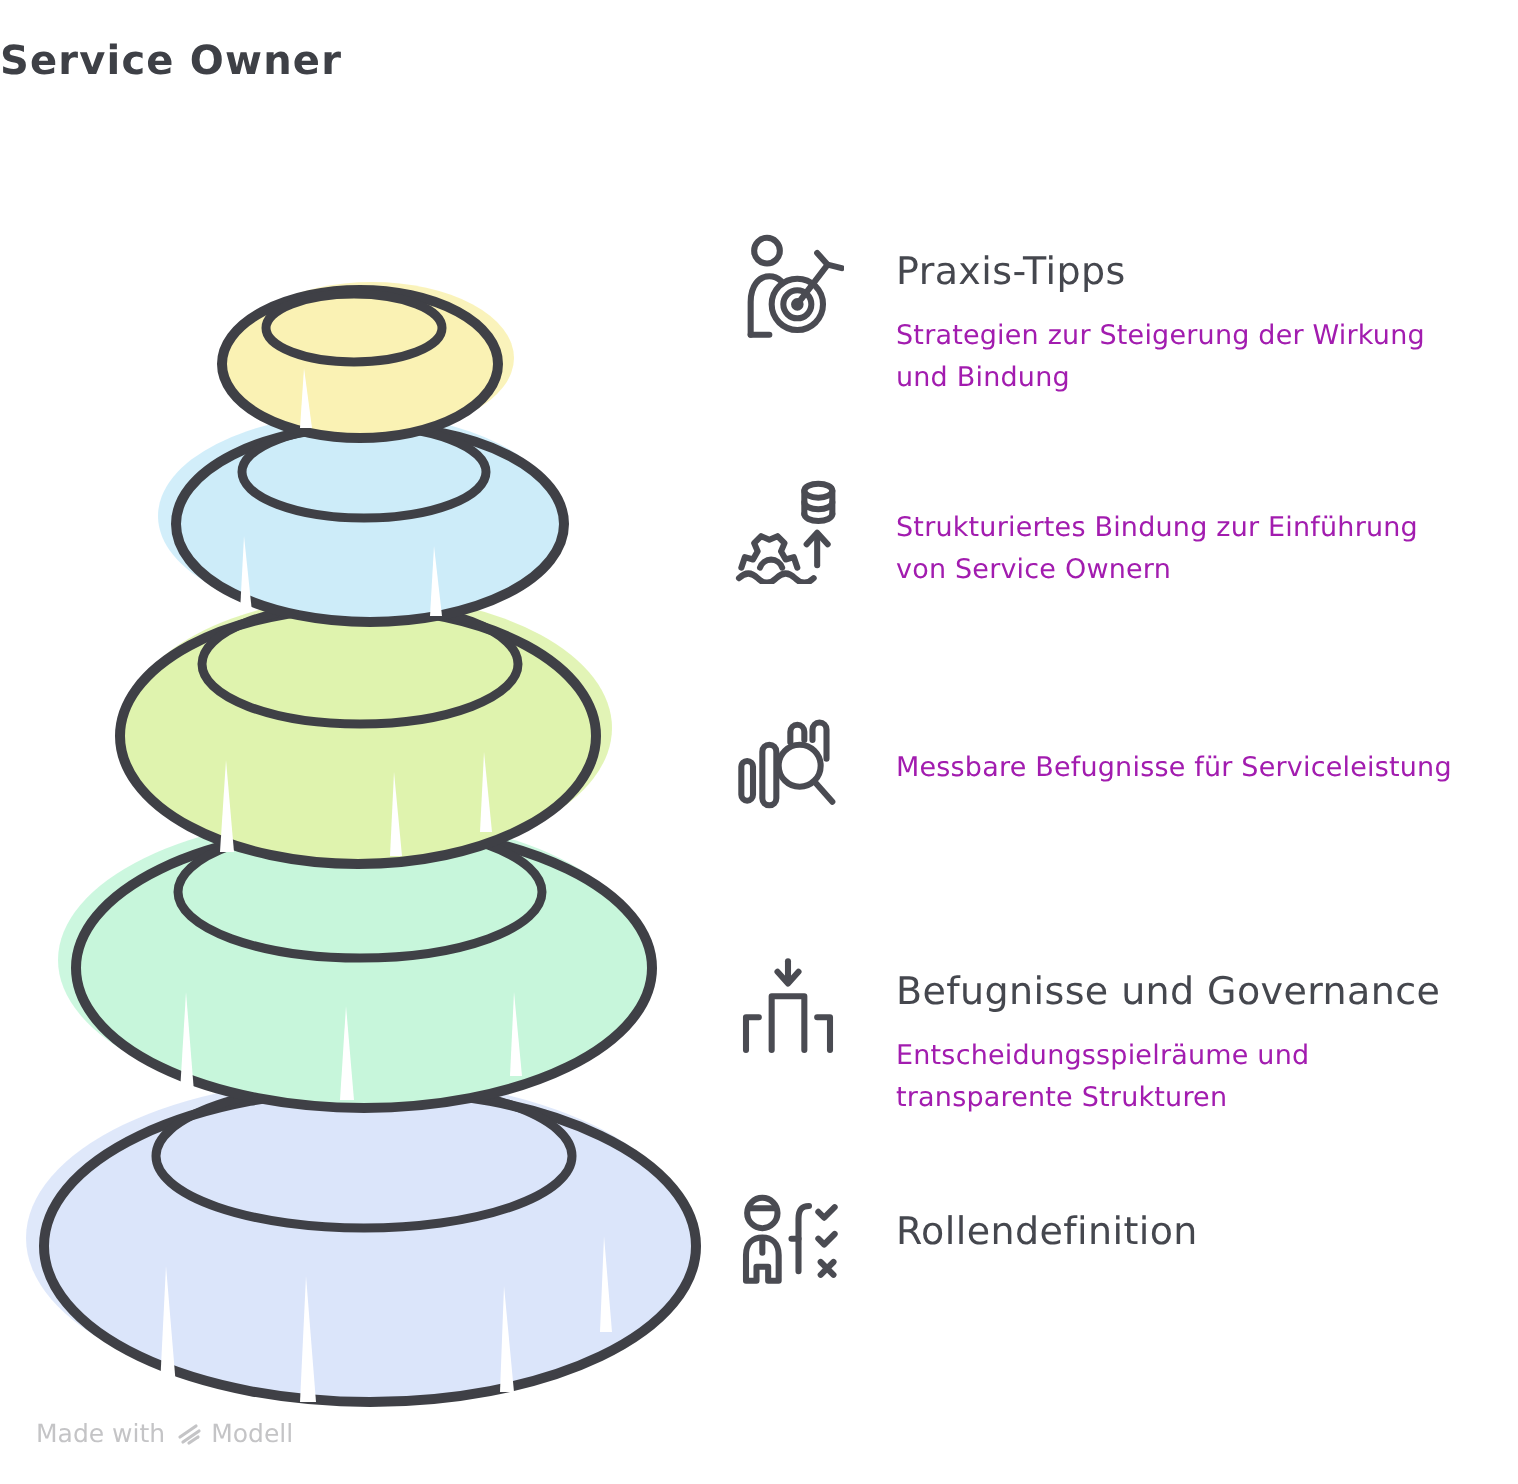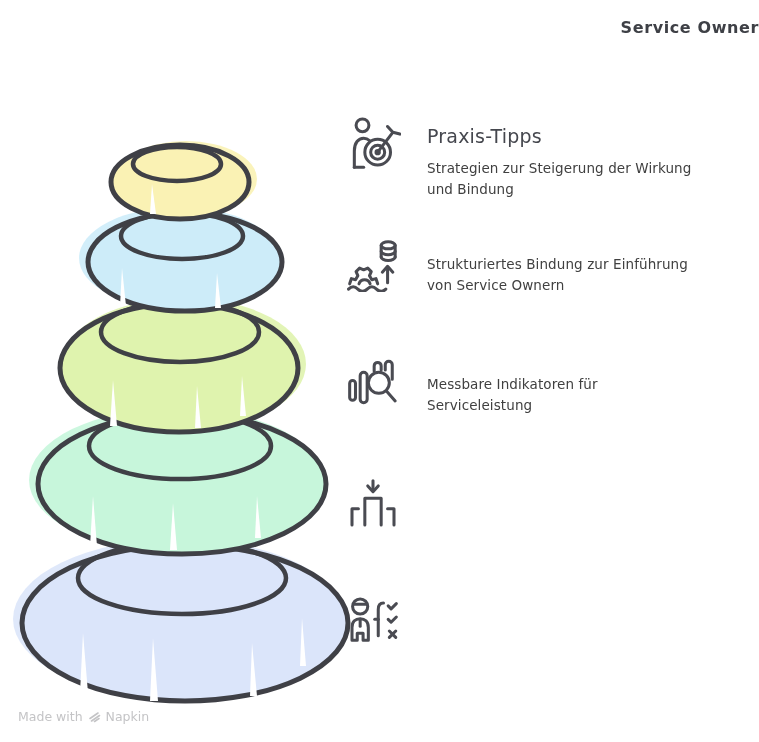--- a/index.html
+++ b/index.html
@@ -3,43 +3,43 @@
 <meta charset="utf-8">
 <style>
   html,body{margin:0;padding:0;}
   body{
     width:759px;height:742px;position:relative;overflow:hidden;
     background:#ffffff;
     font-family:"DejaVu Sans","Liberation Sans",sans-serif;
   }
   .page-title{
     position:absolute;top:18px;left:0;width:759px;
-    text-align:right;font-size:16px;font-weight:700;
+    text-align:left;font-size:20px;font-weight:700;
     color:#3E4046;letter-spacing:.6px;
   }
   .tower{
     position:absolute;left:0;top:118px;width:380px;height:600px;
   }
   .items{
-    position:absolute;left:345px;top:107px;width:385px;
+    position:absolute;left:366px;top:107px;width:385px;
   }
   .item{
     height:120px;display:flex;align-items:flex-start;
   }
   .item-icon{
     width:58px;flex:0 0 58px;margin-right:24px;padding-top:9px;
   }
   .item-icon svg{display:block;}
   .item-text{padding-top:18px;width:310px;}
   .item-title{
     font-size:19px;color:#45474E;line-height:1.25;letter-spacing:.2px;
   }
   .item-desc{
     margin-top:9px;font-size:13.5px;line-height:1.55;
-    color:#404040;width:280px;letter-spacing:.1px;
+    color:#a21caf;width:280px;letter-spacing:.1px;
   }
   .footer{
     position:absolute;left:18px;top:709px;
     font-size:12.5px;color:#C4C4C6;display:flex;align-items:center;gap:5px;
   }
   .footer svg{display:block;}
 </style>
 </head>
 <body>
 
@@ -141,59 +141,64 @@
       <svg width="56" height="56" viewBox="0 0 48 48" fill="none" stroke="#4A4B52" stroke-width="2.6" stroke-linecap="round" stroke-linejoin="round">
         <rect x="4" y="21" width="5" height="17" rx="2.5"></rect>
         <rect x="13" y="14" width="6" height="26" rx="3"></rect>
         <path d="M25 13 V8.5 a3 3 0 0 1 6 0 V12"></path>
         <path d="M34.5 12 V7.5 a3 3 0 0 1 6 0 V20"></path>
         <circle cx="29" cy="23" r="9"></circle>
         <path d="M35.5 30 L43 38.5"></path>
       </svg>
     </span>
     <span class="item-text">
-      <div class="item-desc">Messbare Indikatoren für Serviceleistung</div>
+      <div class="item-desc">Messbare Befugnisse für Serviceleistung</div>
     </span>
   </div>
 
   <div class="item">
     <span class="item-icon">
       <svg width="56" height="56" viewBox="0 0 48 48" fill="none" stroke="#4A4B52" stroke-width="2.6" stroke-linecap="round" stroke-linejoin="round">
         <path d="M24 4 V12"></path>
         <path d="M19.5 8.5 L24 13.5 L28.5 8.5"></path>
         <path d="M17 42 V19 h14 V42"></path>
         <path d="M6 42 V28 h5.5"></path>
         <path d="M42 42 V28 h-5.5"></path>
       </svg>
+    </span>
+    <span class="item-text">
+      <div class="item-title">Befugnisse und Governance</div>
+      <div class="item-desc">Entscheidungsspielräume und transparente Strukturen</div>
     </span>
   </div>
 
   <div class="item">
     <span class="item-icon">
       <svg width="56" height="56" viewBox="0 0 48 48" fill="none" stroke="#4A4B52" stroke-width="2.6" stroke-linecap="round" stroke-linejoin="round">
         <circle cx="13" cy="9" r="6.5"></circle>
         <path d="M7.5 7 H18.5"></path>
         <path d="M13 20 V26"></path>
         <path d="M6 38 V27 c0-5 3-7.5 7-7.5 s7 2.5 7 7.5 v11 h-4.5 v-6 h-5 v6 z"></path>
         <path d="M33 6 c-3.5 0-4.5 2-4.5 5.5 V34"></path>
         <path d="M25.5 20 h3"></path>
         <path d="M37 8.5 l2.5 2.5 4.5-4.5"></path>
         <path d="M37 20 l2.5 2.5 4.5-4.5"></path>
         <path d="M38 30 l5.5 5.5 M43.5 30 l-5.5 5.5"></path>
       </svg>
     </span>
     <span class="item-text">
+      <div class="item-title">Rollendefinition</div>
     </span>
   </div>
 
 </div>
 
 <div class="footer">
   <span>Made with</span>
   <span>
     <svg width="13" height="13" viewBox="0 0 13 13" fill="none" stroke="#C4C4C6" stroke-width="1.6" stroke-linecap="round">
       <path d="M2 8.5 L10 3"></path>
       <path d="M3.5 11 L11.5 5.5"></path>
       <path d="M6.5 11.5 L11 8.5"></path>
     </svg>
   </span>
-  <span>Napkin</span>
+  <span>Modell</span>
 </div>
 
 </body></html>

